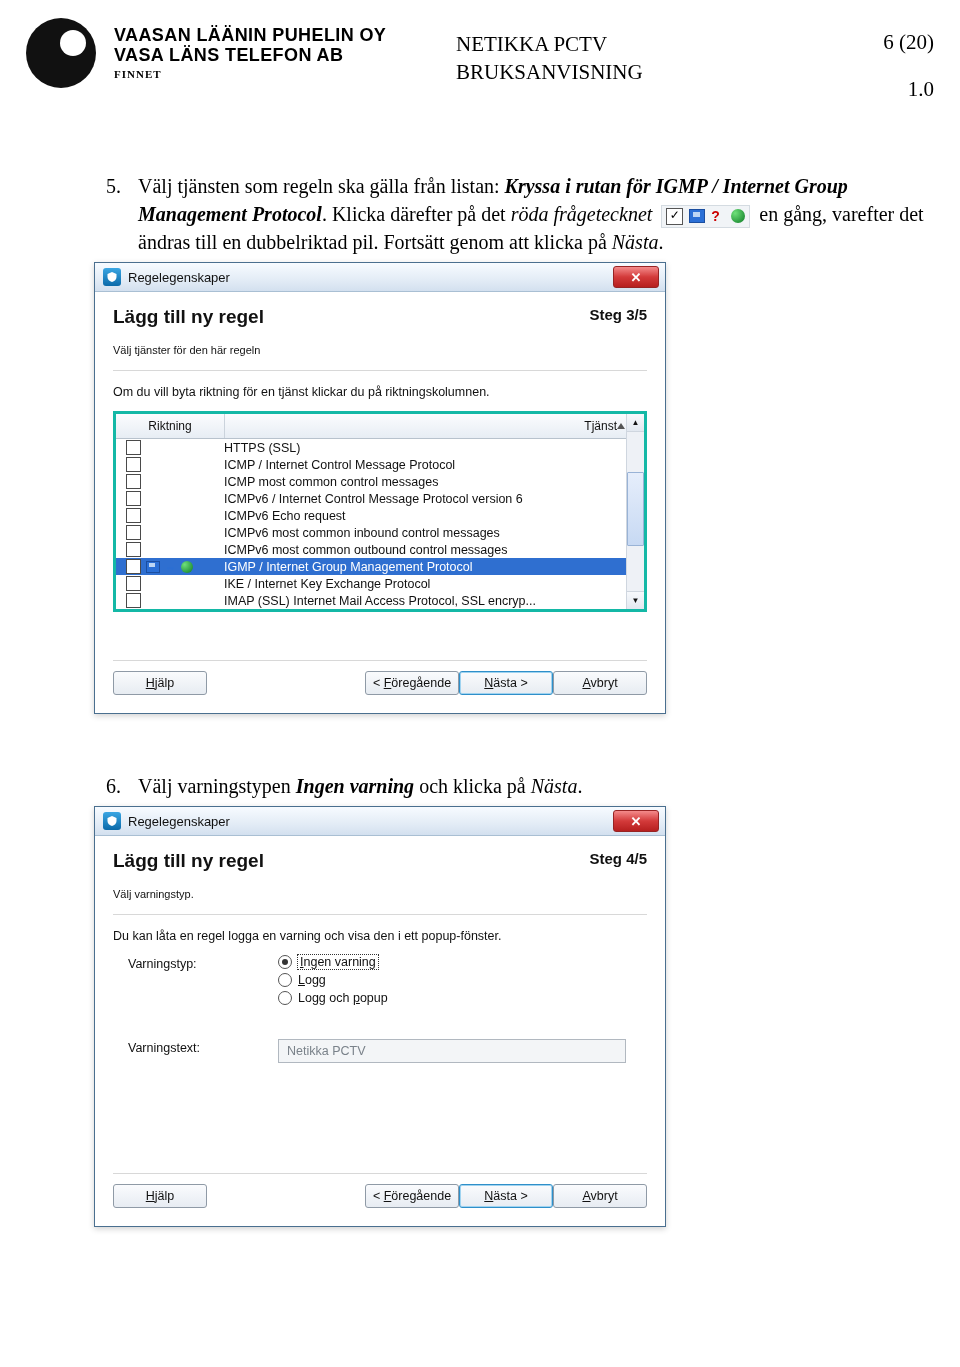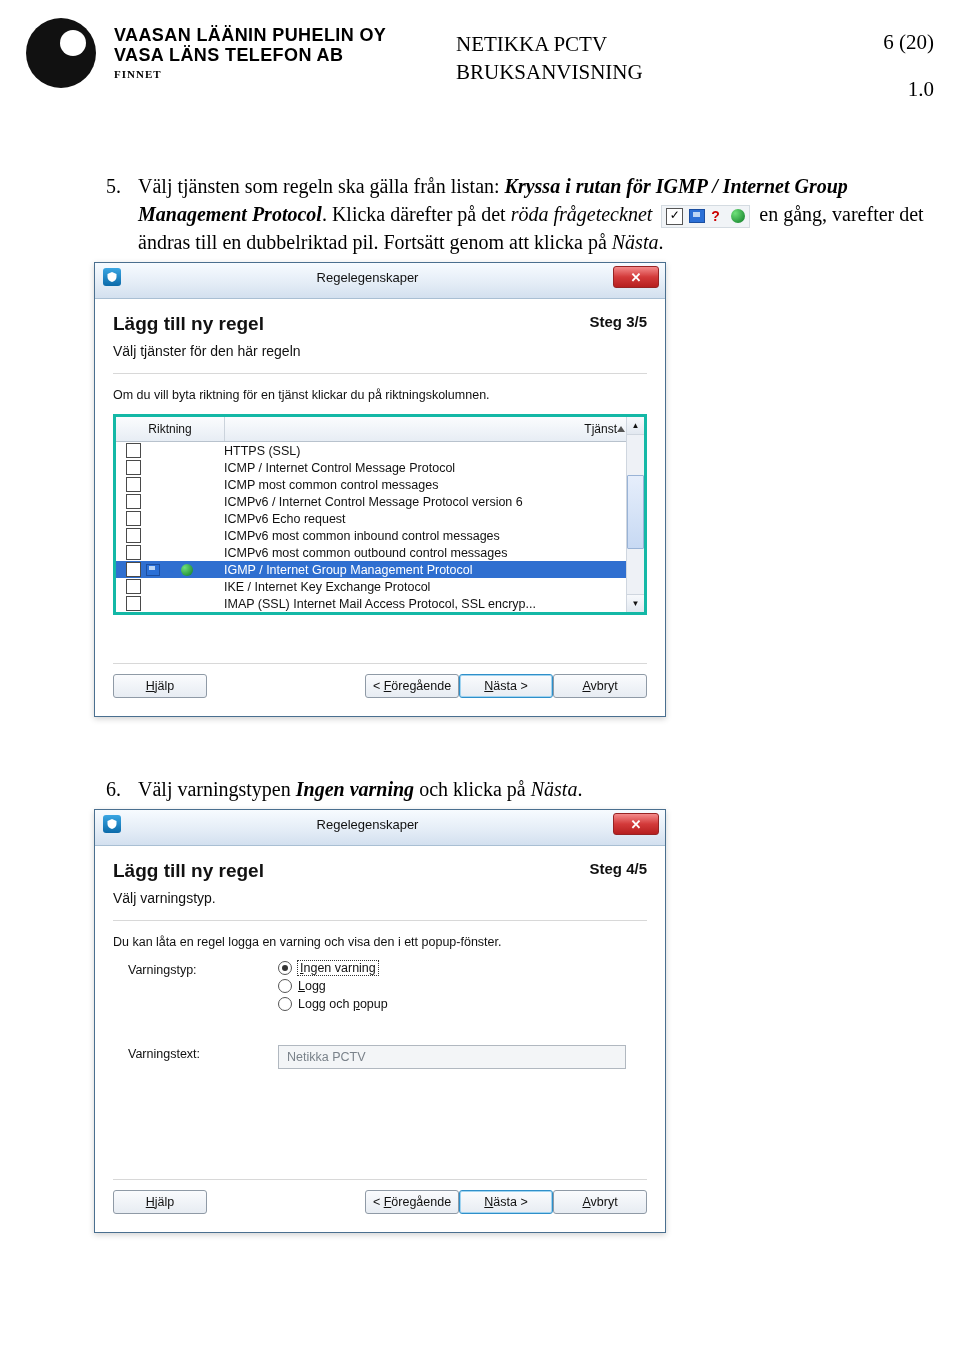--- a/index.html
+++ b/index.html
@@ -122,22 +122,21 @@
     border: 1px solid #4a6f8f;
     background: #fff;
     box-shadow: 0 2px 6px rgba(0,0,0,0.18);
   }
   .titlebar {
     height: 28px;
     display: flex;
     align-items: center;
     background: linear-gradient(#f7fbff, #e3ecf6 60%, #d3e0ef);
     border-bottom: 1px solid #a9bfd3;
-    padding: 0 0 7px 8px;
-    text-align: center;
+    padding: 0 0 0 8px;
   }
   .title-ico {
     width: 18px; height: 18px;
     border-radius: 3px;
     background: linear-gradient(#3aa6e3,#0b6aa9);
     display: flex; align-items:center; justify-content:center;
     margin-right: 7px;
   }
   .title-ico svg { width: 12px; height: 12px; }
   .title-txt { flex:1; font-weight: 400; }
@@ -146,21 +145,21 @@
     margin: 0 6px;
     border-radius: 3px;
     background: linear-gradient(#f48b8b,#d33a3a 50%,#b61f1f);
     color:#fff; font-weight:bold;
     display:flex; align-items:center; justify-content:center;
     border:1px solid #972323;
   }
   .dlg-body { padding: 14px 18px 18px 18px; }
   .dlg-h1 { font-size: 19px; font-weight: 700; }
   .dlg-step { float: right; font-size: 15px; font-weight: 700; }
-  .dlg-sub { font-size: 14px; margin: 8px 0 14px 0; }
+  .dlg-sub { font-size: 11px; margin: 16px 0 14px 0; }
   .hr { height:1px; background:#d8d8d8; margin: 8px 0 14px 0; }
   .note { font-size: 12.5px; margin-bottom: 12px; }
 
   .grid-wrap {
     border: 3px solid #14b8a6;
     position: relative;
   }
   .grid-hd {
     display: flex;
     background: linear-gradient(#fbfcfe,#e7edf4);

